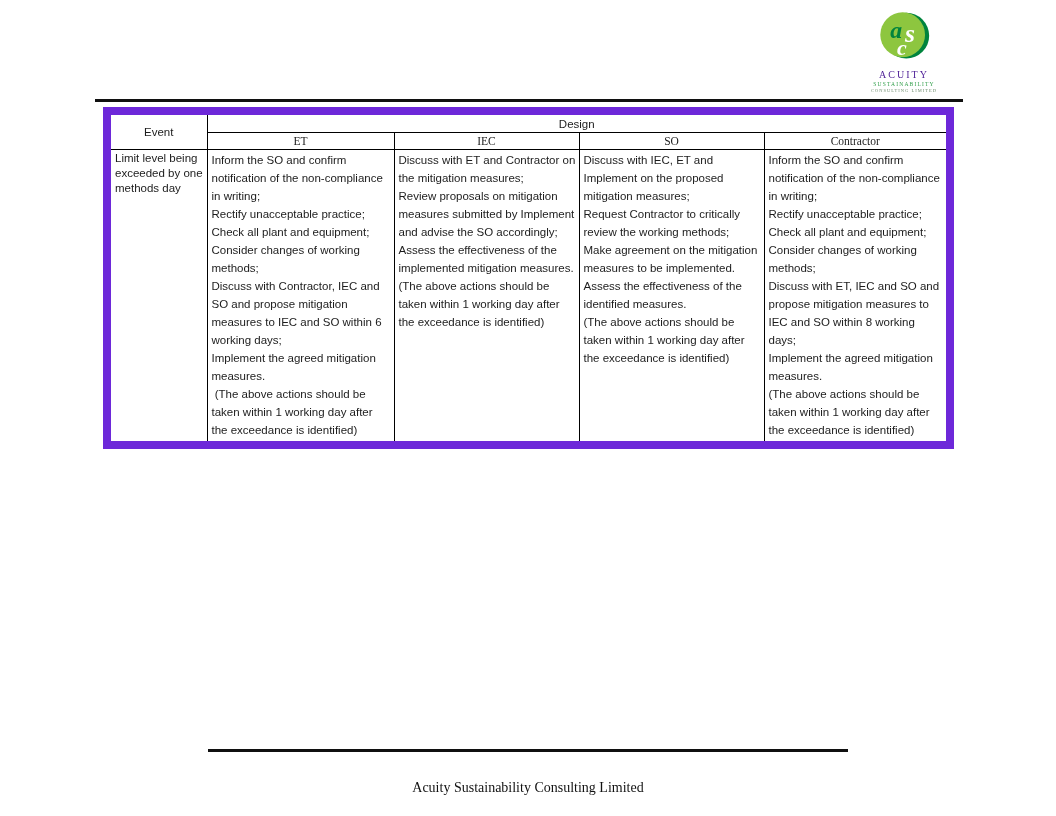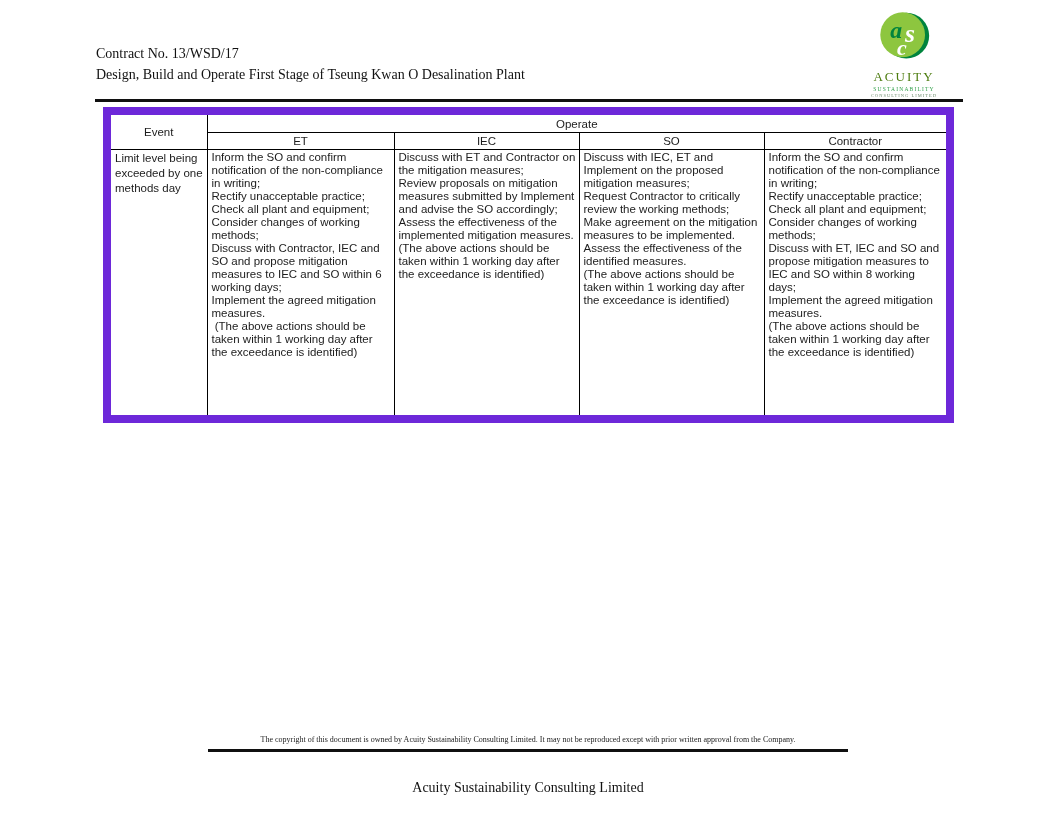--- a/index.html
+++ b/index.html
@@ -6,57 +6,53 @@
   .page{position:relative;width:1056px;height:816px;background:#ffffff;overflow:hidden;
         font-family:"Liberation Serif",serif;color:#1a1a1a;}
 
   
   .doc-header{position:absolute;left:96px;top:44px;font-size:14px;line-height:20.5px;
               color:#111;}
   .doc-header div{white-space:nowrap;}
 
   
   .logo{position:absolute;left:868px;top:11px;width:72px;text-align:center;}
-  .logo-name{font-size:13px;letter-spacing:2px;color:#4d7c0f;margin-top:1px;text-align:center;}
+  .logo-name{font-size:10px;letter-spacing:2px;color:#4c1d95;margin-top:1px;text-align:center;}
   .logo-tagline{font-size:5.5px;letter-spacing:1.2px;color:#2f9e48;margin-top:1px;}
   .logo-subtagline{font-size:4.5px;letter-spacing:1px;color:#6d8c6d;margin-top:1px;}
 
   
   .top-rule{position:absolute;left:95px;top:99px;width:868px;height:3px;background:#101010;}
   .footer-rule{position:absolute;left:208px;top:749px;width:640px;height:3px;background:#101010;}
 
   
   table.action-table{position:absolute;left:103px;top:107px;width:843px;
         border-collapse:collapse;table-layout:fixed;
         font-family:"Liberation Sans",sans-serif;font-size:11.5px;color:#1c1c1c;}
   .action-table th,.action-table td{border:1px solid #000;padding:0;}
   .action-table{border:8px solid #6d28d9;}
   .action-table th{font-weight:normal;text-align:center;}
   .hrow1 th{height:17px;}
-  .hrow2 th{height:16px;}
+  .hrow2 th{height:16px;font-family:Liberation Serif, serif;}
   .action-table td{vertical-align:top;height:262px;padding:1px 3px 2px 4px;
-        line-height:13px;}
+        line-height:18px;}
   .cell-line{margin:0;}
   td.event-cell{line-height:14.8px;}
 
   
   .copyright{position:absolute;left:0;top:735px;width:1056px;text-align:center;
         font-size:8px;color:#222;}
   .company{position:absolute;left:0;top:780px;width:1056px;text-align:center;
         font-size:14px;color:#111;}
 </style>
 </head>
 <body>
 
 <div class="page">
 
-  <div class="doc-header">
-    <div>Contract No. 13/WSD/17</div>
-    <div>Design, Build and Operate First Stage of Tseung Kwan O Desalination Plant</div>
-  </div>
 
   <div class="logo">
     <span>
       <svg width="55" height="53" viewBox="0 0 60 58" aria-hidden="true">
         <circle cx="32" cy="27" r="25" fill="#00843d"></circle>
         <circle cx="28" cy="26" r="24.5" fill="#8dc63f"></circle>
         <text x="21" y="30" font-size="26" font-family="Liberation Serif, serif" font-style="italic" font-weight="bold" fill="#00843d" text-anchor="middle">a</text>
         <text x="36" y="34" font-size="28" font-family="Liberation Serif, serif" font-style="italic" font-weight="bold" fill="#ffffff" text-anchor="middle">s</text>
         <text x="27" y="48" font-size="24" font-family="Liberation Serif, serif" font-style="italic" font-weight="bold" fill="#ffffff" text-anchor="middle">c</text>
       </svg>
@@ -72,21 +68,21 @@
     <colgroup>
       <col style="width:100px">
         <col style="width:187px">
         <col style="width:185px">
       <col style="width:185px">
         <col style="width:186px">
     </colgroup>
     <tbody>
         <tr class="hrow1">
       <th rowspan="2">Event</th>
-      <th colspan="4">Operate</th>
+      <th colspan="4">Design</th>
     </tr>
     <tr class="hrow2">
       <th>ET</th>
       <th>IEC</th>
       <th>SO</th>
       <th>Contractor</th>
     </tr>
     <tr>
       <td class="event-cell">Limit level being exceeded by one methods day</td>
       <td>
@@ -117,17 +113,16 @@
             <div class="cell-line">Check all plant and equipment;</div>
             <div class="cell-line">Consider changes of working methods;</div>
             <div class="cell-line">Discuss with ET, IEC and SO and propose mitigation measures to IEC and SO within 8 working days;</div>
             <div class="cell-line">Implement the agreed mitigation measures.</div>
             <div class="cell-line">(The above actions should be taken within 1 working day after the exceedance is identified)</div>
           </td>
     </tr>
   </tbody>
     </table>
 
-  <div class="copyright">The copyright of this document is owned by Acuity Sustainability Consulting Limited. It may not be reproduced except with prior written approval from the Company.</div>
   <div class="footer-rule"></div>
   <div class="company">Acuity Sustainability Consulting Limited</div>
 
 </div>
 
 </body></html>

